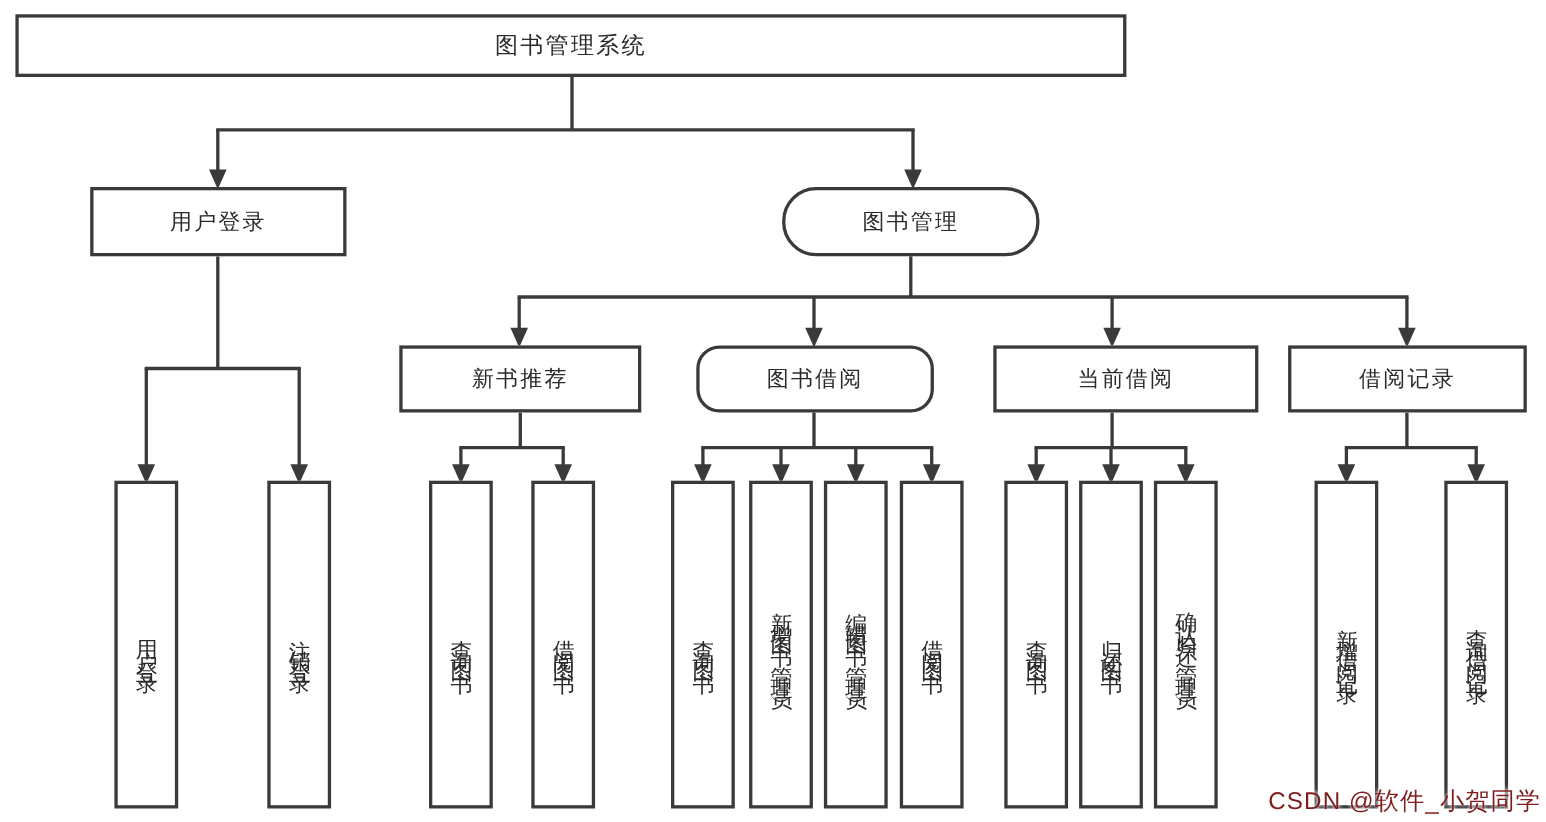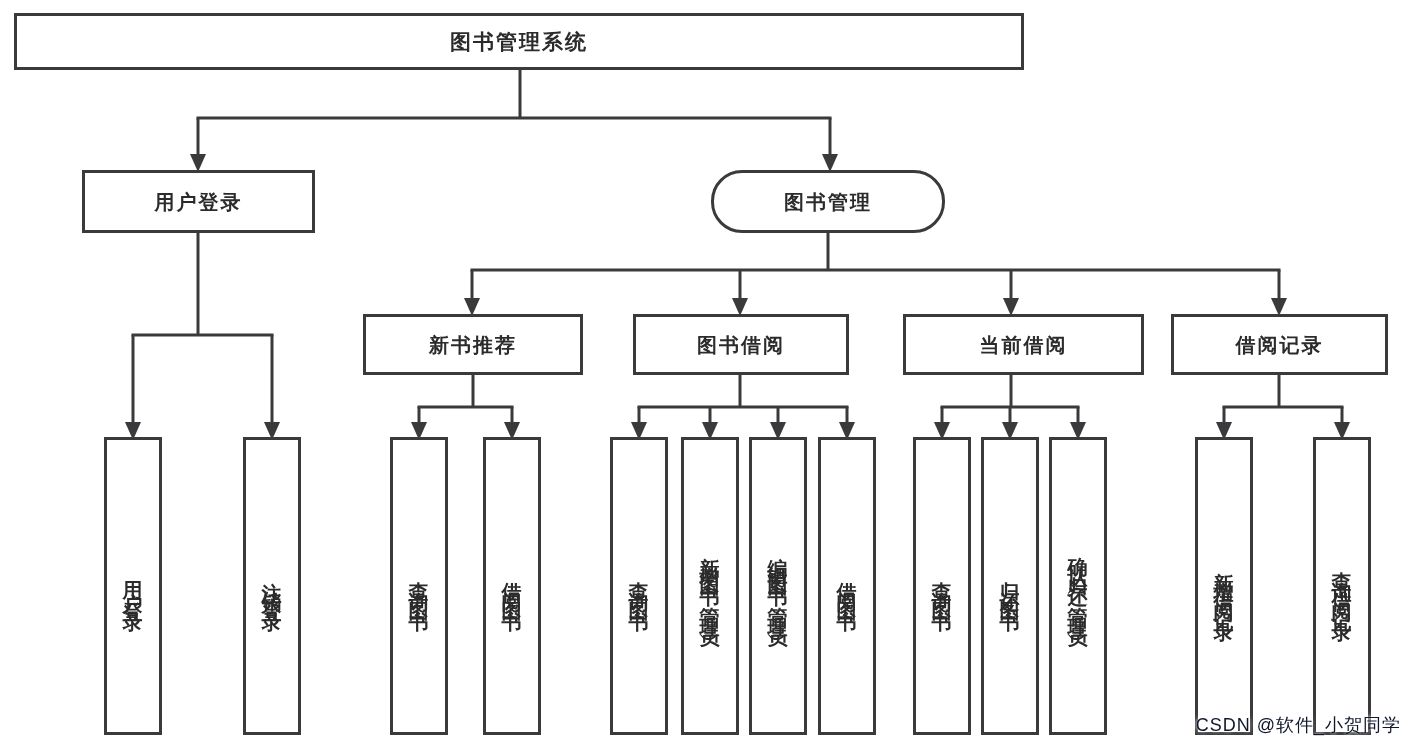--- a/index.html
+++ b/index.html
@@ -8,30 +8,30 @@
     font-family:"Liberation Sans",sans-serif;color:#2b2b2b;overflow:hidden;
   }
   .wires{position:absolute;left:0;top:0;width:1405px;height:747px;}
   .wires line{stroke:#3a3a3c;stroke-width:3;}
   .wires polygon{fill:#3a3a3c;stroke:none;}
   .node{
     position:absolute;box-sizing:border-box;border:3px solid #3a3a3c;background:#ffffff;
     display:flex;align-items:center;justify-content:center;
   }
   .node .label{
-    font-size:20px;letter-spacing:2px;color:#2b2b2b;white-space:nowrap;line-height:1.2;font-weight:bold;
+    font-size:20px;letter-spacing:2px;color:#2b2b2b;white-space:nowrap;line-height:1.2;
   }
   .root .label{font-size:21px;}
   .leaf .label{
     writing-mode:vertical-rl;text-orientation:mixed;
     font-size:20px;letter-spacing:10px;line-height:1;white-space:nowrap;
   }
   .watermark{
     position:absolute;top:713px;right:4px;z-index:3;
-    font-size:18px;letter-spacing:1px;color:#0f172a;
+    font-size:22px;letter-spacing:1px;color:#7f1d1d;
     text-shadow:0 0 3px #ffffff,0 0 6px #ffffff;
   }
 </style>
 </head>
 <body>
 
 <div class="canvas">
 
   <svg class="wires" viewBox="0 0 1405 747" width="1405" height="747">
     <g>
@@ -109,21 +109,21 @@
   <div class="node" style="left:82px;top:170px;width:233px;height:63px;">
     <span class="label">用户登录</span>
   </div>
   <div class="node" style="left:711px;top:170px;width:234px;height:63px;border-radius:31px;">
     <span class="label">图书管理</span>
   </div>
 
   <div class="node" style="left:363px;top:314px;width:220px;height:61px;text-align:right;">
     <span class="label">新书推荐</span>
   </div>
-  <div class="node" style="left:633px;top:314px;width:216px;height:61px;">
+  <div class="node" style="left:633px;top:314px;width:216px;height:61px;border-radius:21px;">
     <span class="label">图书借阅</span>
   </div>
   <div class="node" style="left:903px;top:314px;width:241px;height:61px;">
     <span class="label">当前借阅</span>
   </div>
   <div class="node" style="left:1171px;top:314px;width:217px;height:61px;">
     <span class="label">借阅记录</span>
   </div>
 
   <div class="node leaf" style="left:104px;top:437px;width:58px;height:298px;">

